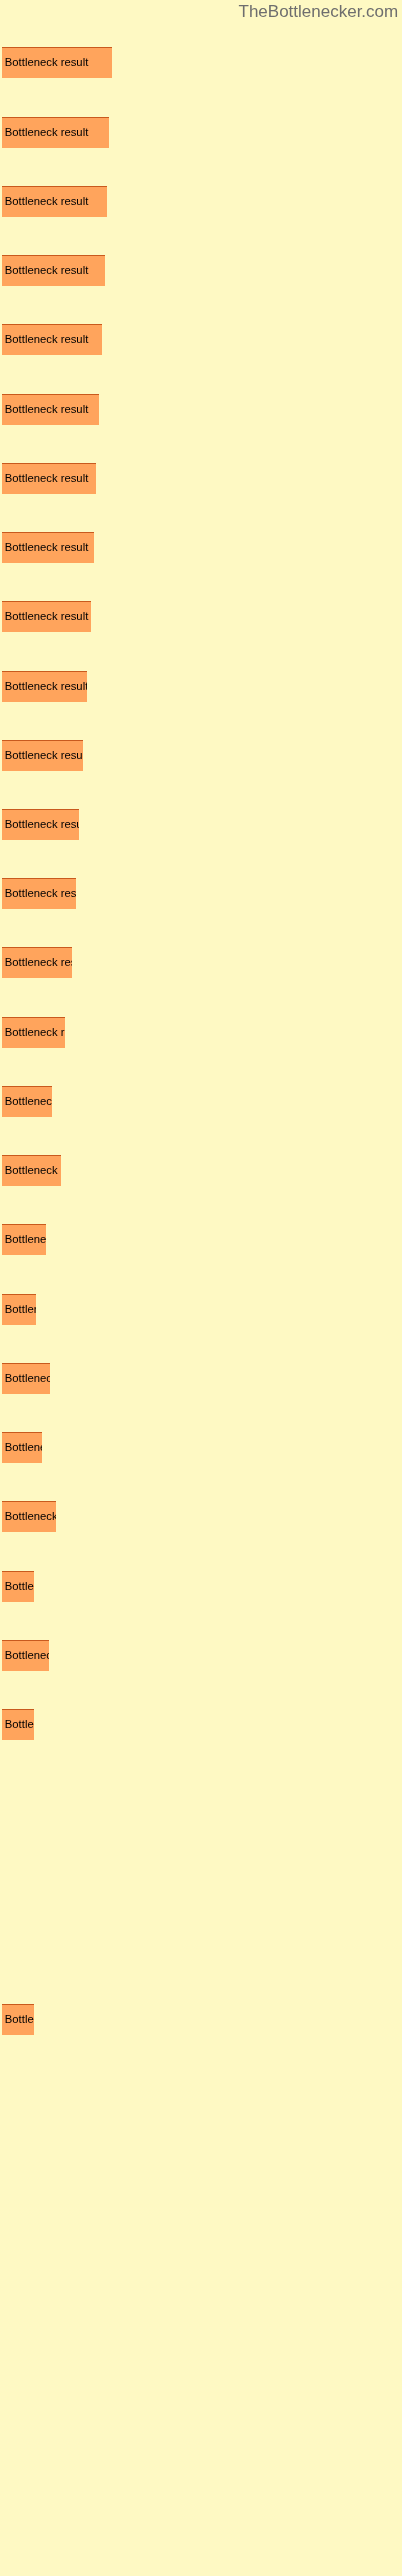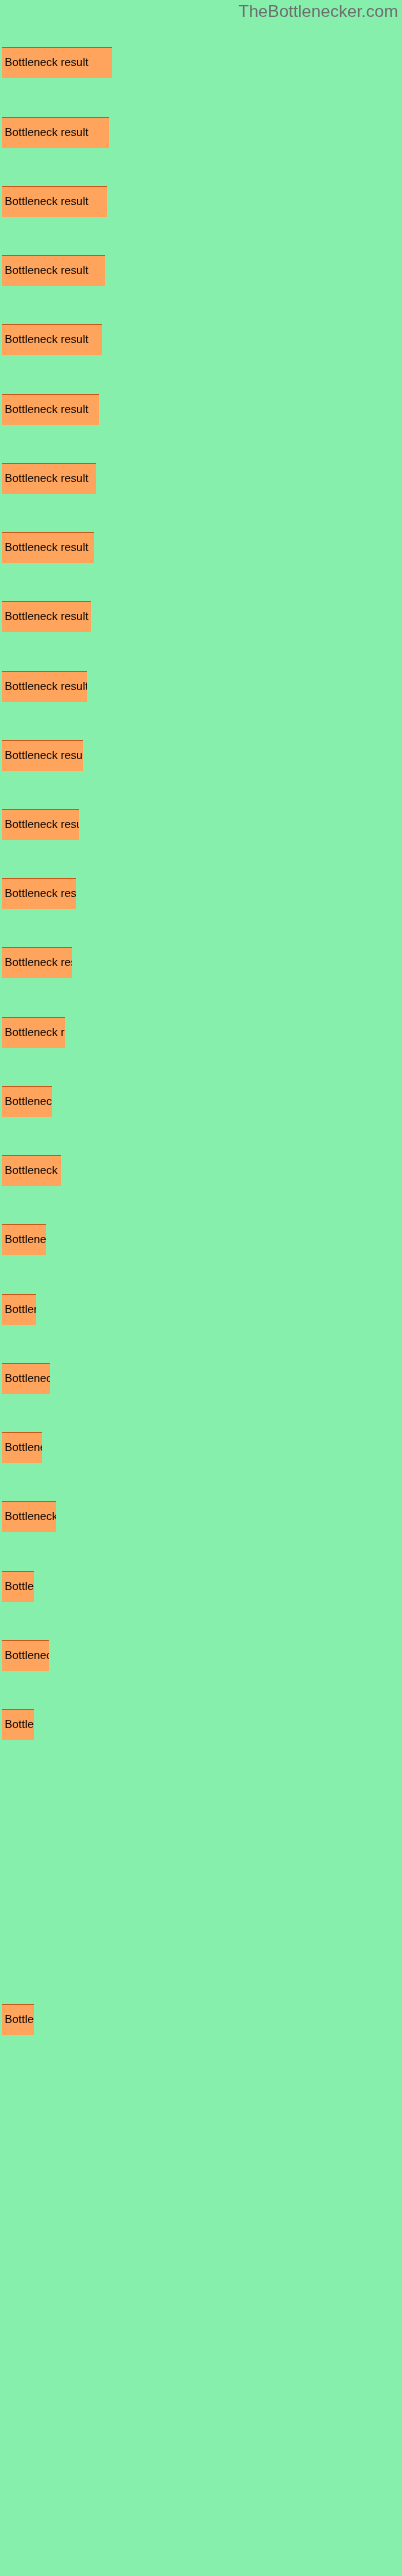--- a/index.html
+++ b/index.html
@@ -12,21 +12,21 @@
     height: 2576px;
     position: relative;
     overflow: hidden;
     font-family: "Liberation Sans", sans-serif;
   }
   #chart-root {
     position: absolute;
     left: 0; top: 0;
     width: 403px;
     height: 2576px;
-    background: #86efac;
+    background: #fef9c3;
   }
   .watermark {
     position: absolute;
     right: 4.8px;
     top: 0.8px;
     font-size: 17px;
     line-height: 21px;
     color: #6e6e6e;
     letter-spacing: 0px;
     white-space: nowrap;

